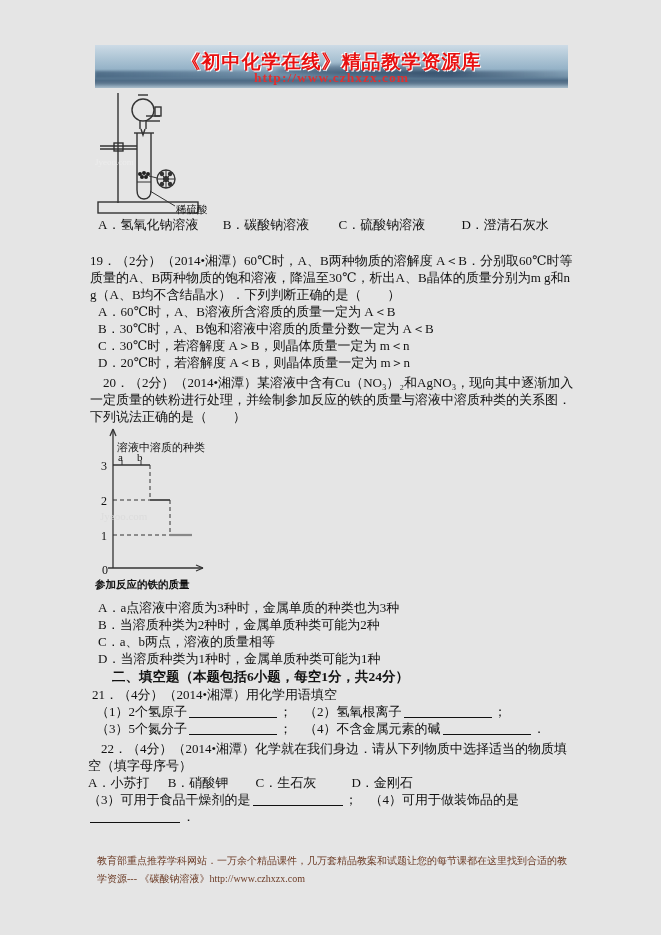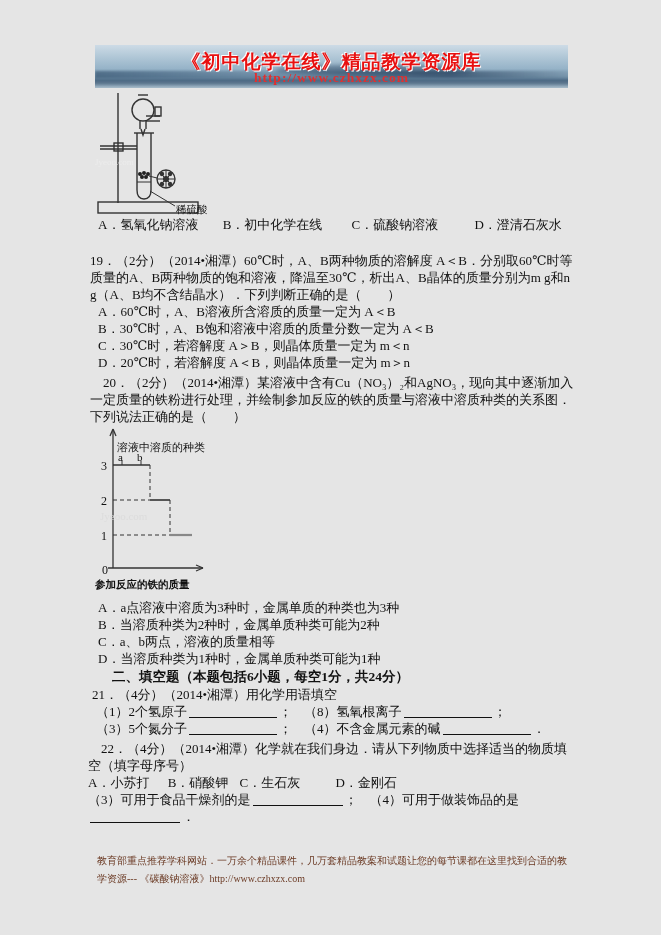--- a/index.html
+++ b/index.html
@@ -38,21 +38,21 @@
   }
   
   .apparatus{position:absolute;left:93px;top:87px;}
   .chart{position:absolute;left:75px;top:428px;}
   svg text{font-family:"Liberation Serif","DejaVu Serif",serif;}
   
   .tblock{position:absolute;line-height:17px;}
   .opt-row{position:absolute;white-space:nowrap;}
   .opt-row span{display:inline-block;}
   .q18-a{margin-right:21px;} .q18-b{margin-right:26px;} .q18-c{margin-right:33px;}
-  .q22-a{margin-right:15px;} .q22-b{margin-right:8px;} .q22-c{margin-right:32px;text-align:right;}
+  .q22-a{margin-right:15px;} .q22-b{margin-right:24px;} .q22-c{margin-right:32px;text-align:right;}
   .stem{text-indent:13px;}
   .optlist div{white-space:nowrap;}
   .sec-head{font-weight:bold;font-size:13.5px;white-space:nowrap;}
   .blank{
     display:inline-block;width:88px;height:13px;
     border-bottom:1px solid #111;vertical-align:-2px;margin:0 2px;
   }
   .blank.w90{width:90px;}
   .gap{margin-left:12px;}
   .footer{
@@ -122,21 +122,21 @@
       <circle cx="55" cy="87" r="2"></circle>
         <circle cx="49" cy="90" r="2"></circle>
       <circle cx="53" cy="90" r="2"></circle>
     </g>
     <text x="2" y="78" font-size="9" fill="#ececec">Jyeoo.com</text>
     <text x="83" y="126" font-size="10.5" fill="#111">稀硫酸</text>
   </svg>
 
   <div class="opt-row" style="left:98px;top:216px;">
     <span class="q18-a">A．氢氧化钠溶液</span>
-    <span class="q18-b">B．初中化学在线</span>
+    <span class="q18-b">B．碳酸钠溶液</span>
     <span class="q18-c">C．硫酸钠溶液</span>
     <span>D．澄清石灰水</span>
   </div>
 
   <div class="tblock" style="left:90px;top:252px;width:484px;">
     <div>19．（2分）（2014•湘潭）60℃时，A、B两种物质的溶解度 A＜B．分别取60℃时等质量的A、B两种物质的饱和溶液，降温至30℃，析出A、B晶体的质量分别为m g和n g（A、B均不含结晶水）．下列判断正确的是（　　）</div>
     <div class="optlist" style="padding-left:8px;">
       <div>A．60℃时，A、B溶液所含溶质的质量一定为 A＜B</div>
       <div>B．30℃时，A、B饱和溶液中溶质的质量分数一定为 A＜B</div>
       <div>C．30℃时，若溶解度 A＞B，则晶体质量一定为 m＜n</div>
@@ -186,21 +186,21 @@
     <div>B．当溶质种类为2种时，金属单质种类可能为2种</div>
     <div>C．a、b两点，溶液的质量相等</div>
     <div>D．当溶质种类为1种时，金属单质种类可能为1种</div>
   </div>
 
   <div class="tblock sec-head" style="left:112px;top:668px;">二、填空题（本题包括6小题，每空1分，共24分）</div>
 
   <div class="tblock" style="left:92px;top:686px;width:480px;">
     <div>21．（4分）（2014•湘潭）用化学用语填空</div>
     <div style="padding-left:4px;">
-      <span>（1）2个氢原子</span><span class="blank"></span><span>；</span><span class="gap">（8）氢氧根离子</span><span class="blank"></span><span>；</span>
+      <span>（1）2个氢原子</span><span class="blank"></span><span>；</span><span class="gap">（2）氢氧根离子</span><span class="blank"></span><span>；</span>
     </div>
     <div style="padding-left:4px;">
       <span>（3）5个氮分子</span><span class="blank"></span><span>；</span><span class="gap">（4）不含金属元素的碱</span><span class="blank"></span><span>．</span>
     </div>
   </div>
 
   <div class="tblock" style="left:88px;top:740px;width:484px;">
     <div class="stem">22．（4分）（2014•湘潭）化学就在我们身边．请从下列物质中选择适当的物质填空（填字母序号）</div>
     <div style="white-space:nowrap;">
       <span class="q22-a">A．小苏打</span>

